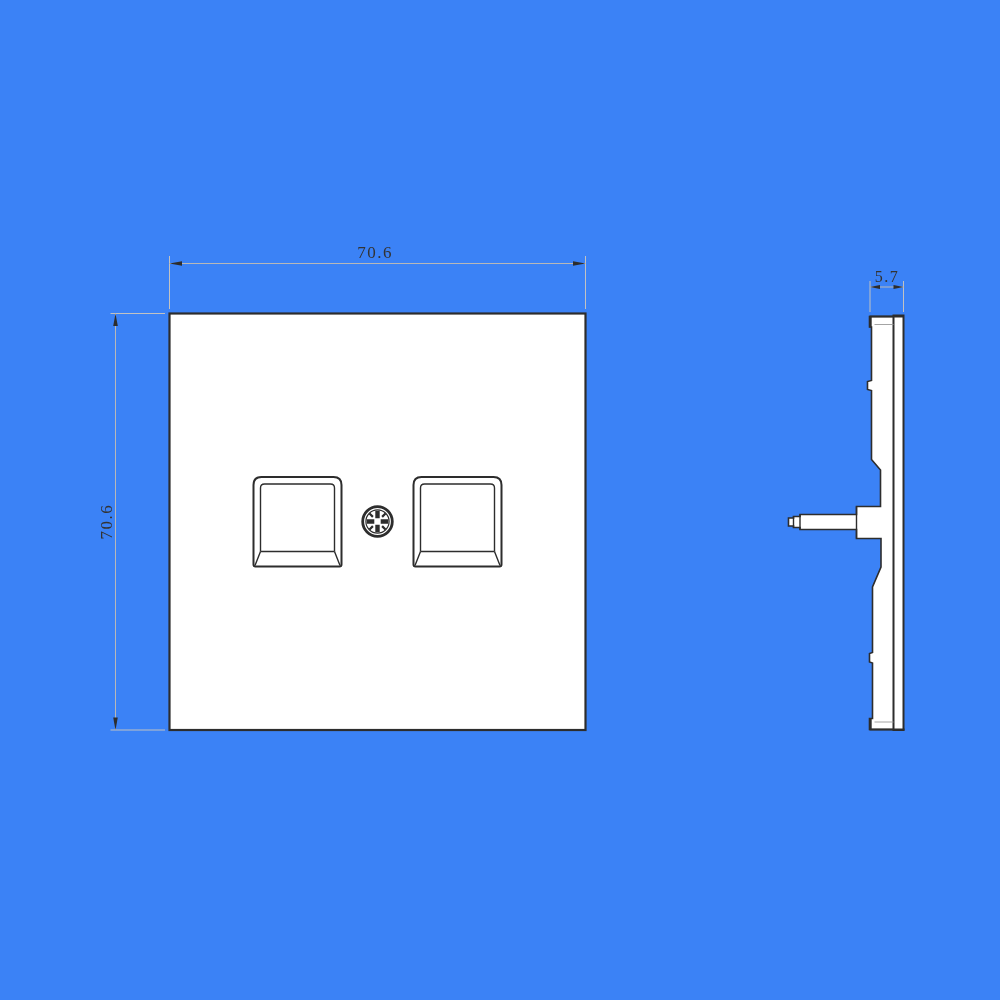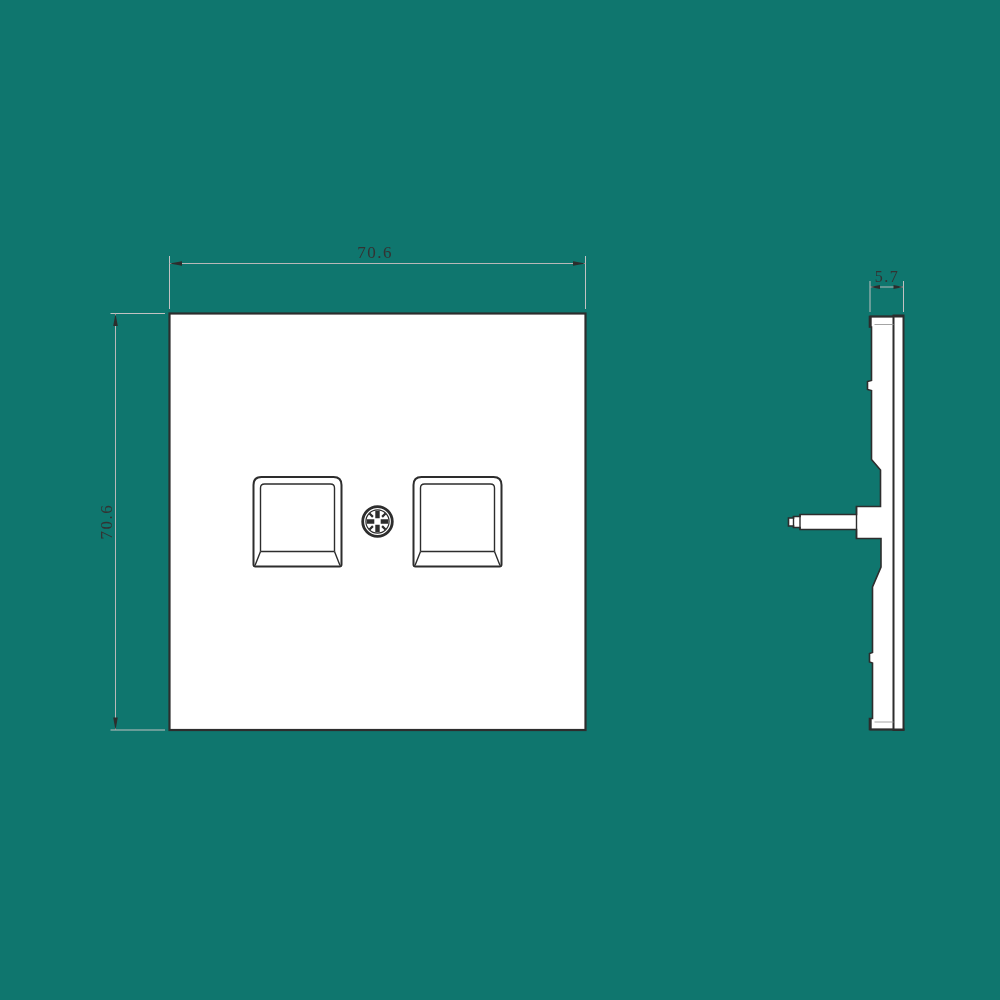--- a/index.html
+++ b/index.html
@@ -7,21 +7,21 @@
     padding: 0;
     width: 1000px;
     height: 1000px;
     background: #ffffff;
     font-family: "Liberation Serif", serif;
   }
   .canvas {
     position: relative;
     width: 1000px;
     height: 1000px;
-    background: #0f766e;
+    background: #3b82f6;
     overflow: hidden;
   }
   svg { display: block; }
   .outline      { stroke: #2d2d2d; fill: none; }
   .outline-fill { stroke: #2d2d2d; fill: #ffffff; }
   .thin-inner   { stroke: #9a9a9a; stroke-width: 0.9; fill: none; }
   .ext-line     { stroke: #c2c2c2; stroke-width: 1; fill: none; }
   .dim-line     { stroke: #b8b8b8; stroke-width: 1; fill: none; }
   .arrow        { fill: #2d2d2d; stroke: none; }
   .dim-text {

